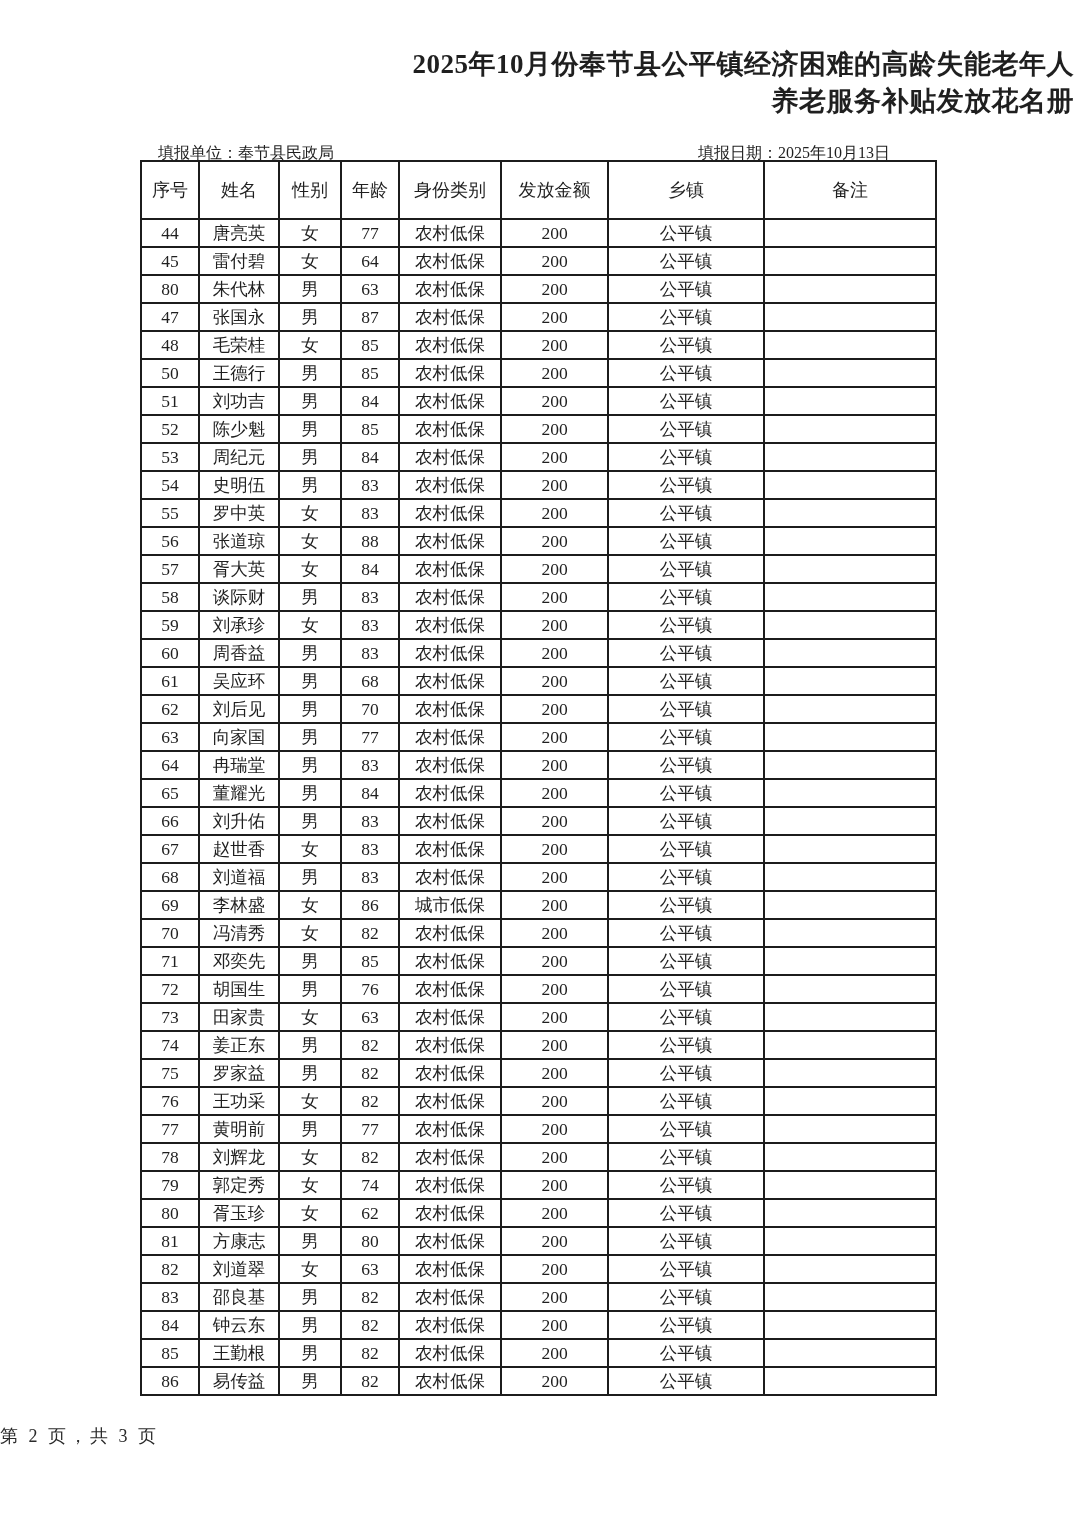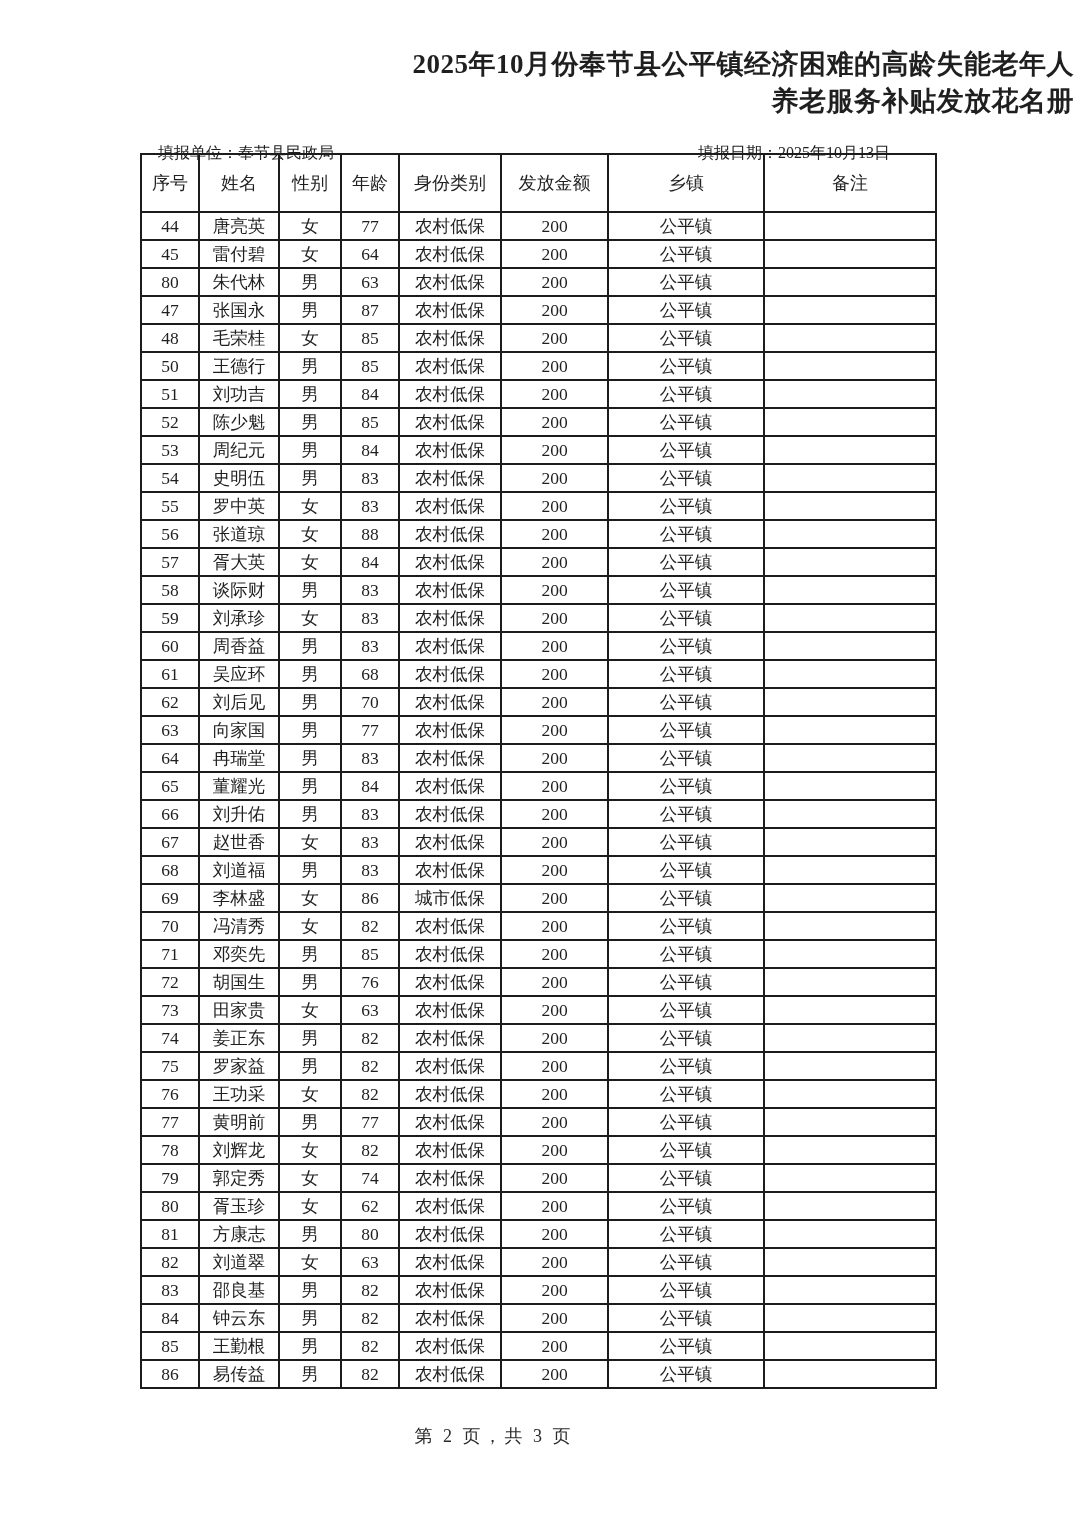--- a/index.html
+++ b/index.html
@@ -29,21 +29,21 @@
     left: 158px;
     right: 184px;
     display: flex;
     justify-content: space-between;
     font-size: 16px;
     line-height: 22px;
   }
   table.roster {
     position: absolute;
     left: 140px;
-    top: 153px;
+    top: 160px;
     width: 795px;
     border-collapse: collapse;
     table-layout: fixed;
     font-size: 17.5px;
     border-radius: 32px;
   }
   table.roster th,
   table.roster td {
     border: 2px solid #1c1c1c;
     text-align: center;
@@ -58,21 +58,20 @@
     font-size: 18px;
   }
   table.roster tbody td {
     height: 28px;
   }
   .page-footer {
     position: absolute;
     top: 1424px;
     left: 0;
     width: 988px;
-    text-align: center;
     font-size: 18px;
     letter-spacing: 3px;
     color: #2a2a2a;
   }
 </style>
 </head>
 <body>
 
 <div class="doc-title">
   <div>2025年10月份奉节县公平镇经济困难的高龄失能老年人</div>

